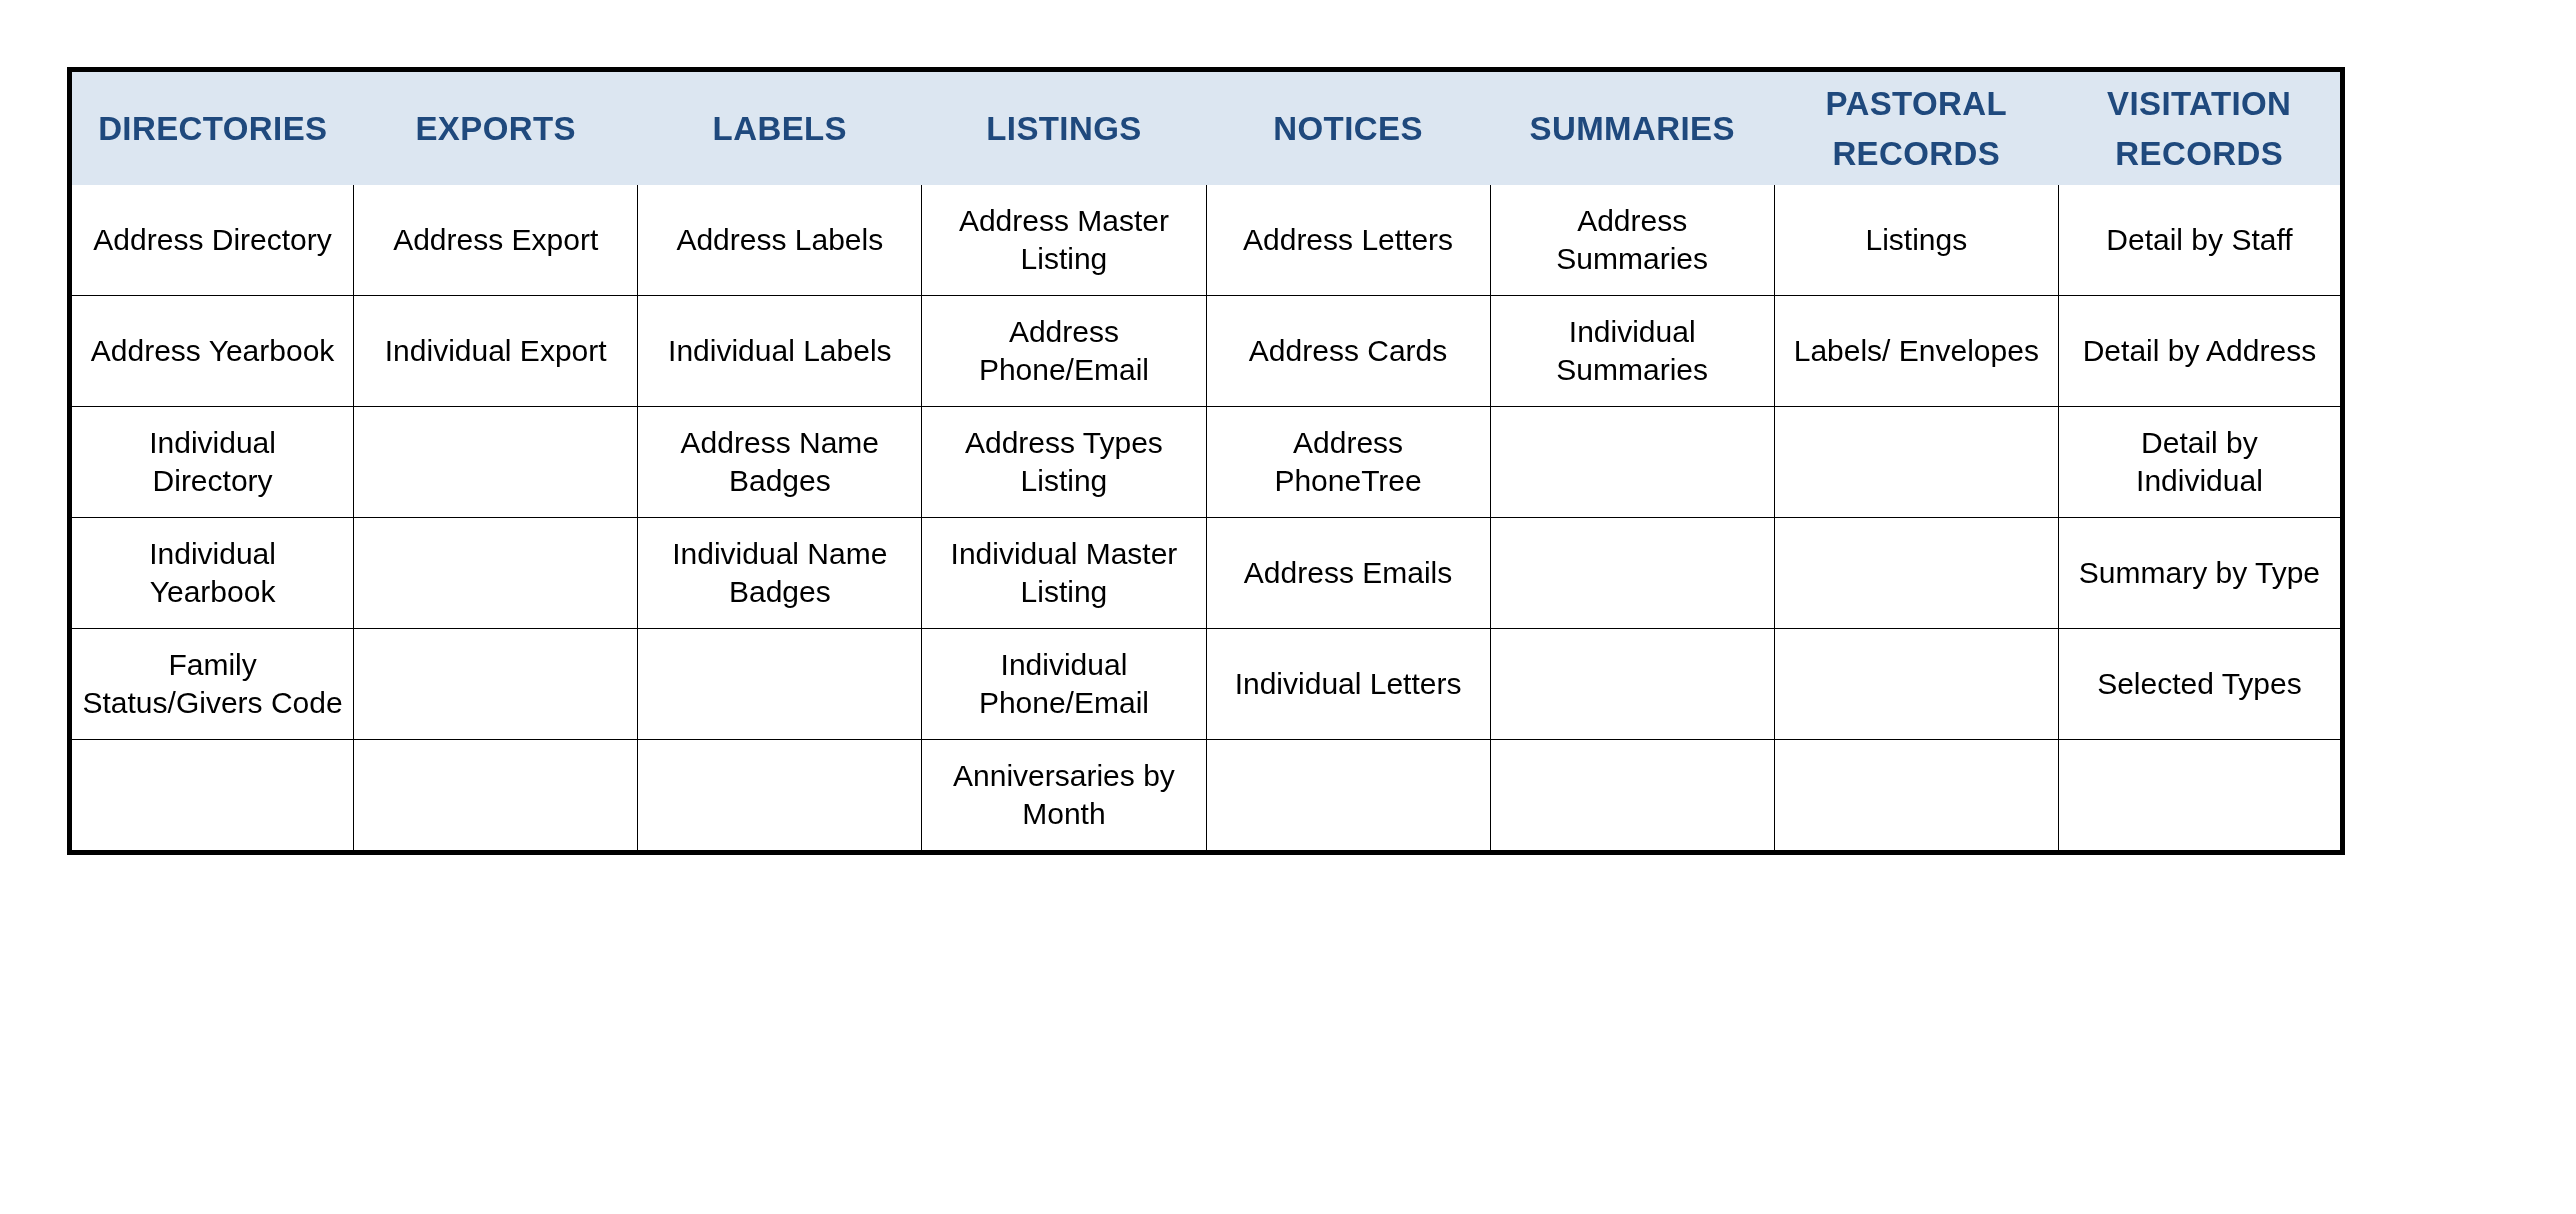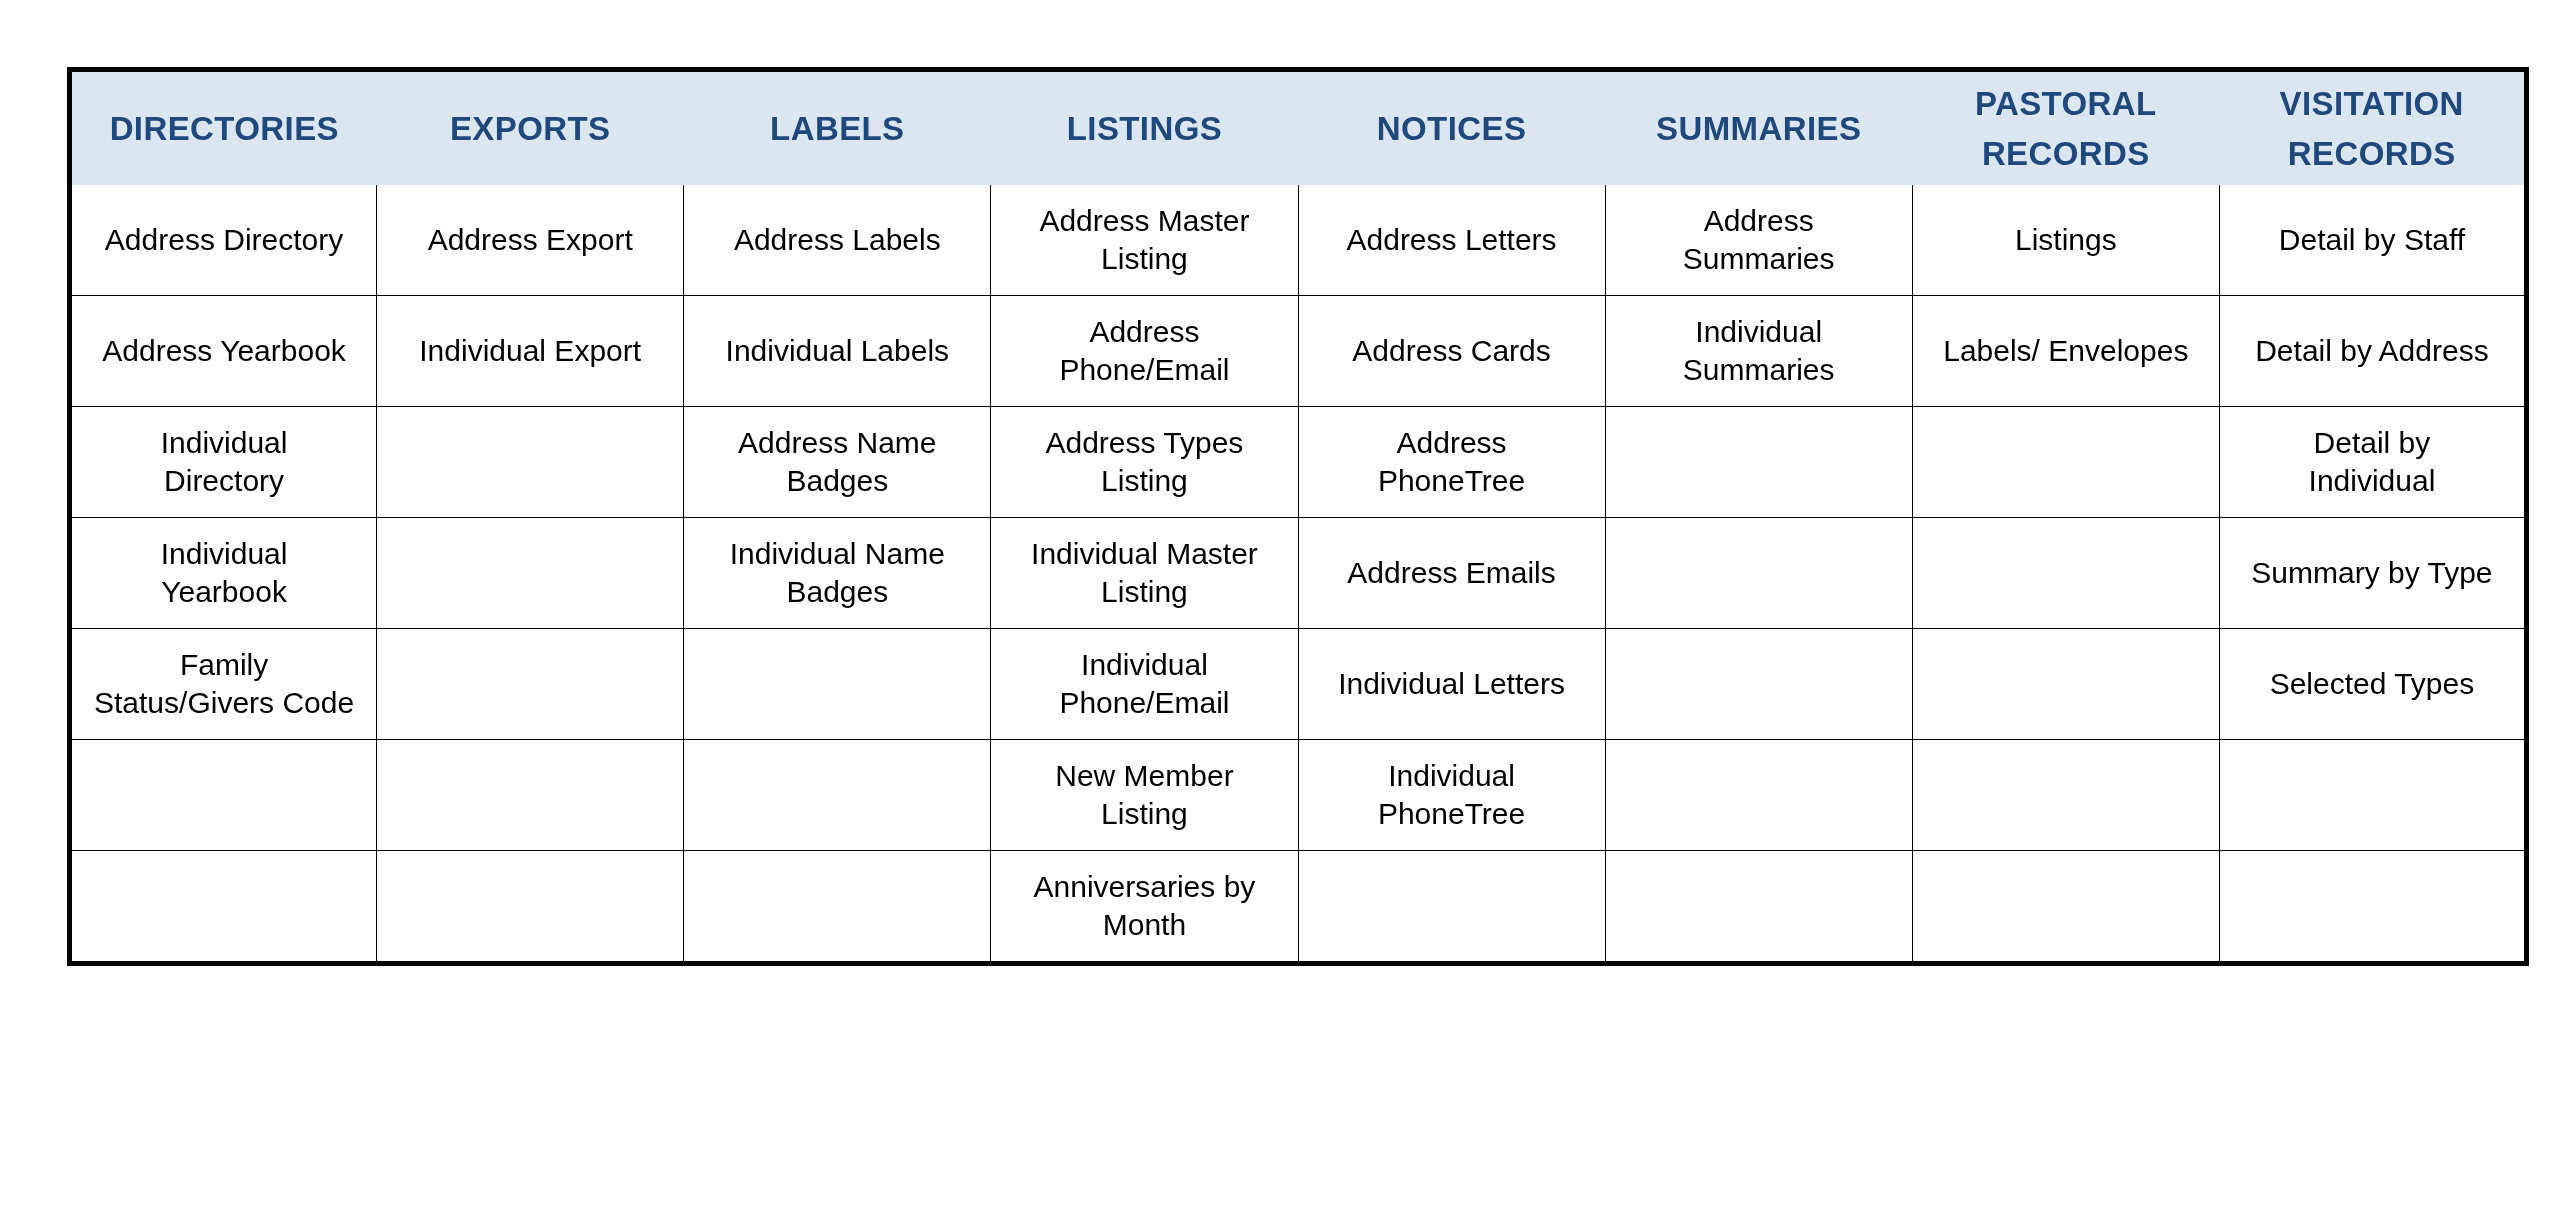--- a/index.html
+++ b/index.html
@@ -10,21 +10,21 @@
   }
   body {
     position: relative;
     width: 2576px;
     height: 1214px;
   }
   table.reports-table {
     position: absolute;
     left: 67px;
     top: 67px;
-    width: 2462px;
+    width: 2278px;
     border-collapse: collapse;
     table-layout: fixed;
     border: 5.8px solid #000000;
   }
   table.reports-table thead th {
     background: #dce6f1;
     color: #1f497d;
     font-weight: bold;
     font-size: 33px;
     line-height: 1.5;
@@ -132,32 +132,20 @@
 Phone/Email</td>
       <td>Individual Letters</td>
       <td></td>
       <td></td>
       <td>Selected Types</td>
     </tr>
     <tr>
       <td></td>
       <td></td>
       <td></td>
-      <td>New Member
-Listing</td>
-      <td>Individual
-PhoneTree</td>
-      <td></td>
-      <td></td>
-      <td></td>
-    </tr>
-    <tr>
-      <td></td>
-      <td></td>
-      <td></td>
       <td>Anniversaries by
 Month</td>
       <td></td>
       <td></td>
       <td></td>
       <td></td>
     </tr>
   </tbody>
 </table>
 

